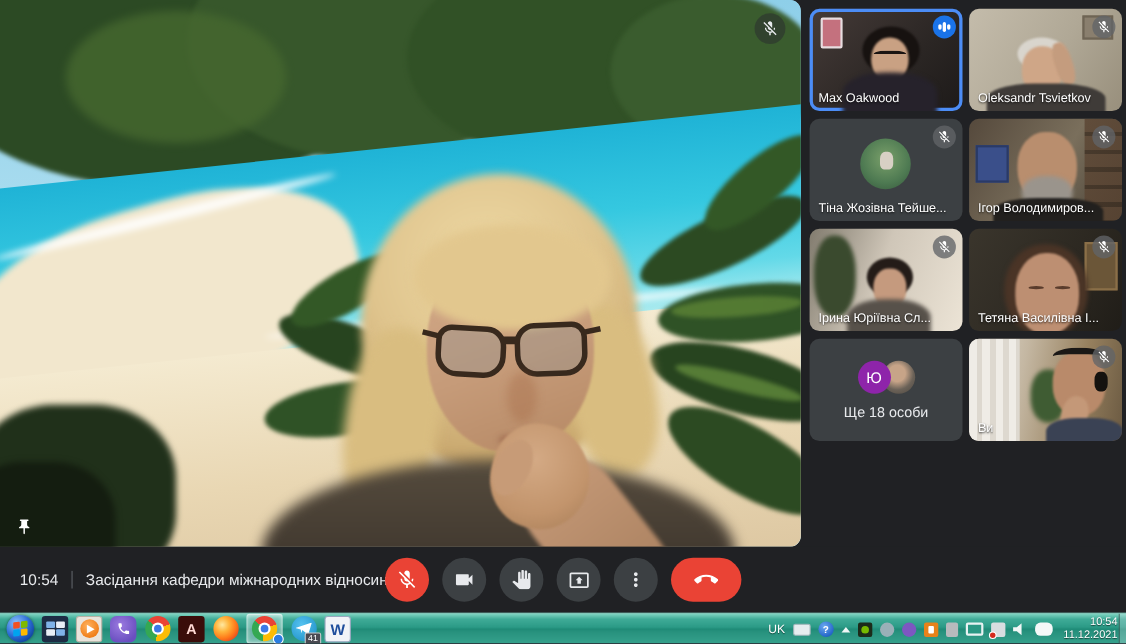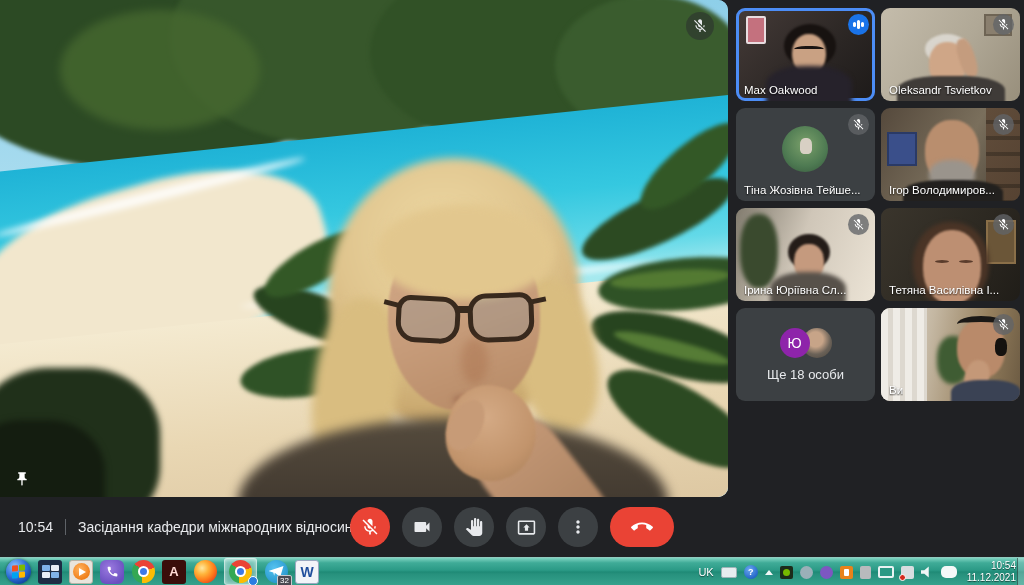--- a/index.html
+++ b/index.html
@@ -530,21 +530,21 @@
           <div class="i-fire"></div>
         </div>
       <div class="tb-active">
         <div class="i-chrome"></div>
         <div class="mini-badge"></div>
       </div>
       <div class="tbi" style="position:relative">
         <div class="i-tg">
             <div class="plane"></div>
           </div>
-        <span class="tg-badge">32</span>
+        <span class="tg-badge">41</span>
       </div>
       <div class="tbi i-word">
           <span>W</span>
         </div>
     </div>
     <div class="tray">
       <span class="tray-lang">UK</span>
       <div class="kbd"></div>
       <div class="help">
           <span>?</span>

